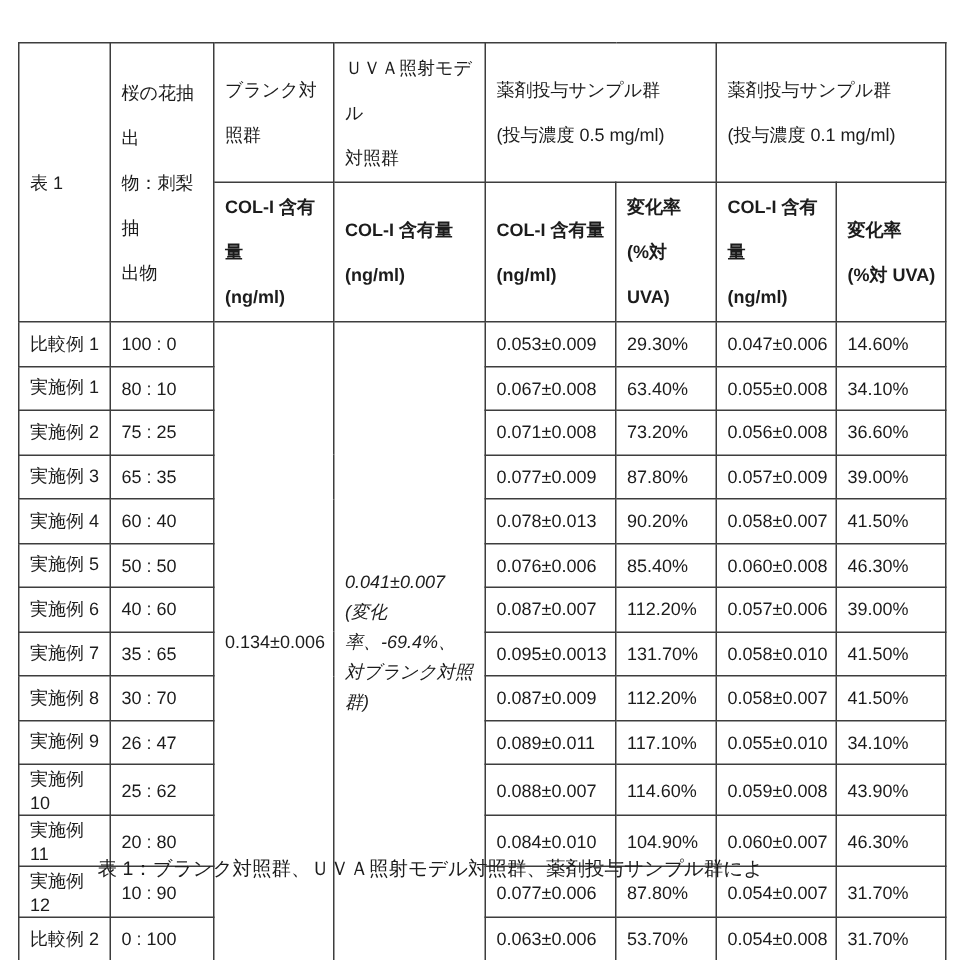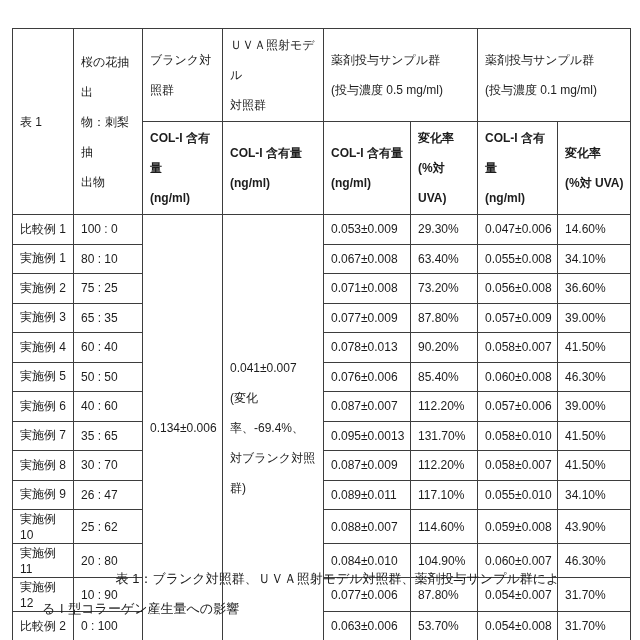--- a/index.html
+++ b/index.html
@@ -37,31 +37,31 @@
   thead td {
     line-height: 30px;
     padding-top: 0;
     padding-bottom: 0;
     margin-top: 39px;
   }
   tr.h-row-1 { height: 58px; }
   tr.h-row-2 { height: 61px; font-weight: bold; }
   tbody tr.d-row { height: 29.5px; }
   td.merged-cell { vertical-align: middle; }
-  td.uva-cell { line-height: 30px; }
+  td.uva-cell { line-height: 20px; font-style: italic; }
   .caption {
     position: absolute;
     left: 42px;
     top: 564px;
     width: 568px;
     font-size: 13px;
     line-height: 30px;
     color: #1c1c1c;
   }
-  .caption .line1 { text-indent: 23px; text-align: center; }
+  .caption .line1 { text-indent: 23px; }
 </style>
 </head>
 <body>
 
 <div class="page">
 
   <table class="main-table">
     <colgroup>
       <col style="width:61px">
       <col style="width:69px">
@@ -218,16 +218,15 @@
           <td>0.063±0.006</td>
           <td>53.70%</td>
           <td>0.054±0.008</td>
           <td>31.70%</td>
         </tr>
       </tbody>
   </table>
 
   <div class="caption">
     <div class="line1">表 1：ブランク対照群、ＵＶＡ照射モデル対照群、薬剤投与サンプル群によ</div>
-    <div class="line2">るＩ型コラーゲン産生量への影響</div>
   </div>
 
 </div>
 
 </body></html>

